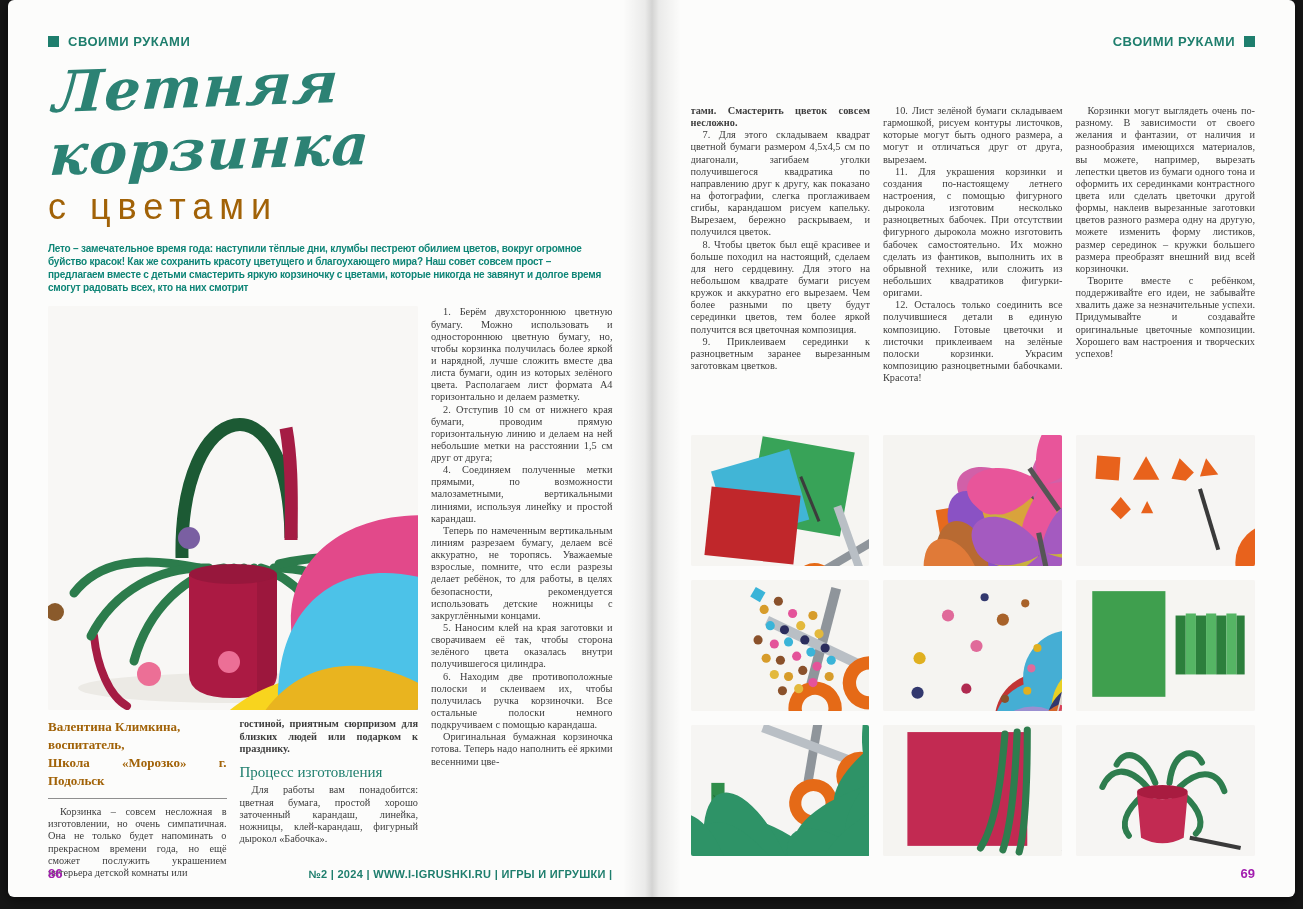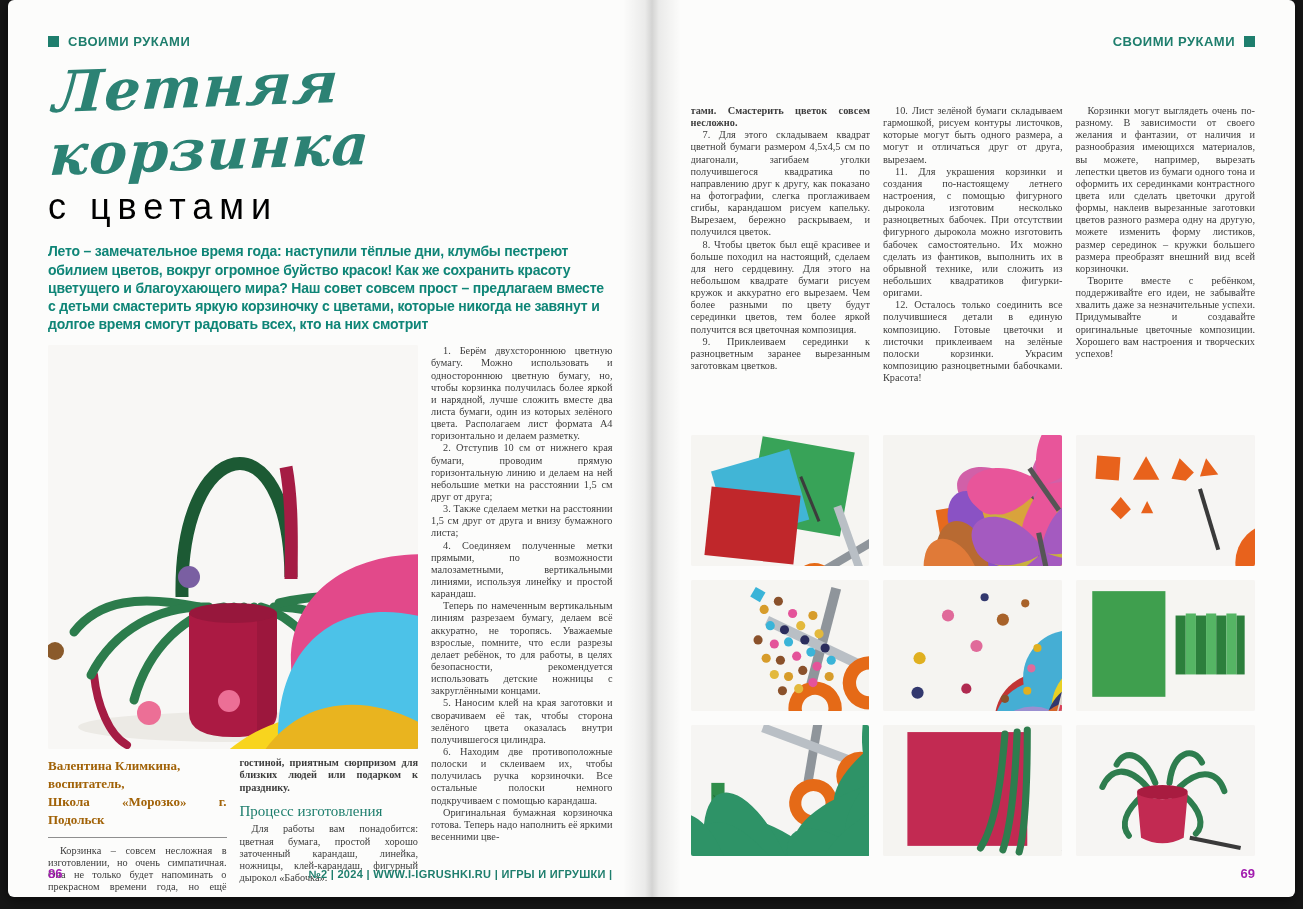--- a/index.html
+++ b/index.html
@@ -27,24 +27,24 @@
   .kicker.right{justify-content:flex-end;}
   .ksq{width:11px;height:11px;background:var(--accent);flex:0 0 auto;}
 
   .title-script{
     margin-top:12px;color:#2c8274;font-family:"DejaVu Serif",serif;
     font-style:italic;font-weight:600;font-size:57px;line-height:1.1;
     transform:skewX(-5deg) rotate(-2deg);transform-origin:left bottom;display:inline-block;
     letter-spacing:1px;
   }
   .title-sub{
-    color:#000000;font-size:36px;letter-spacing:7px;font-weight:400;margin-top:0px;
+    color:#a16207;font-size:36px;letter-spacing:7px;font-weight:400;margin-top:0px;
   }
   .lede{
-    margin-top:14px;width:556px;font-weight:bold;font-size:14px;line-height:1.30;
+    margin-top:14px;width:556px;font-weight:bold;font-size:10px;line-height:1.30;
     color:#0f8577;letter-spacing:-.2px;
   }
 
   .left-main{display:flex;gap:13px;margin-top:12px;}
   .left-stack{width:370px;flex:0 0 auto;}
   .photo-main{height:404px;background:#f7f6f4;border-radius:2px;overflow:hidden;}
   .photo-main svg{display:block;width:100%;height:100%;}
   .two-col{display:flex;gap:13px;margin-top:8px;}
   .two-col .col{flex:1;min-width:0;}
   .col3{flex:1;min-width:0;}
@@ -199,21 +199,20 @@
             <p class="para cont">гостиной, приятным сюрпризом для близких людей или подарком к празднику.</p>
             <h3 class="col-heading">Процесс изготовления</h3>
             <p class="para">Для работы вам понадобится: цветная бумага, простой хорошо заточенный карандаш, линейка, ножницы, клей-карандаш, фигурный дырокол «Бабочка».</p>
           </div>
         </div>
       </div>
 
       <div class="col3 body-text">
           <p class="para">1. Берём двухстороннюю цветную бумагу. Можно использовать и одностороннюю цветную бумагу, но, чтобы корзинка получилась более яркой и нарядной, лучше сложить вместе два листа бумаги, один из которых зелёного цвета. Располагаем лист формата А4 горизонтально и делаем разметку.</p>
           <p class="para">2. Отступив 10 см от нижнего края бумаги, проводим прямую горизонтальную линию и делаем на ней небольшие метки на расстоянии 1,5 см друг от друга;</p>
-          <p class="para">3. Также сделаем метки на расстоянии 1,5 см друг от друга и внизу бумажного листа;</p>
           <p class="para">4. Соединяем полученные метки прямыми, по возможности малозаметными, вертикальными линиями, используя линейку и простой карандаш.</p>
           <p class="para">Теперь по намеченным вертикальным линиям разрезаем бумагу, делаем всё аккуратно, не торопясь. Уважаемые взрослые, помните, что если разрезы делает ребёнок, то для работы, в целях безопасности, рекомендуется использовать детские ножницы с закруглёнными концами.</p>
           <p class="para">5. Наносим клей на края заготовки и сворачиваем её так, чтобы сторона зелёного цвета оказалась внутри получившегося цилиндра.</p>
           <p class="para">6. Находим две противоположные полоски и склеиваем их, чтобы получилась ручка корзиночки. Все остальные полоски немного подкручиваем с помощью карандаша.</p>
           <p class="para">Оригинальная бумажная корзиночка готова. Теперь надо наполнить её яркими весенними цве-</p>
         </div>
     </div>
 
     <div class="pagenum">86</div>
     <div class="footer-line">№2 | 2024 | WWW.I-IGRUSHKI.RU | ИГРЫ И ИГРУШКИ |</div>

